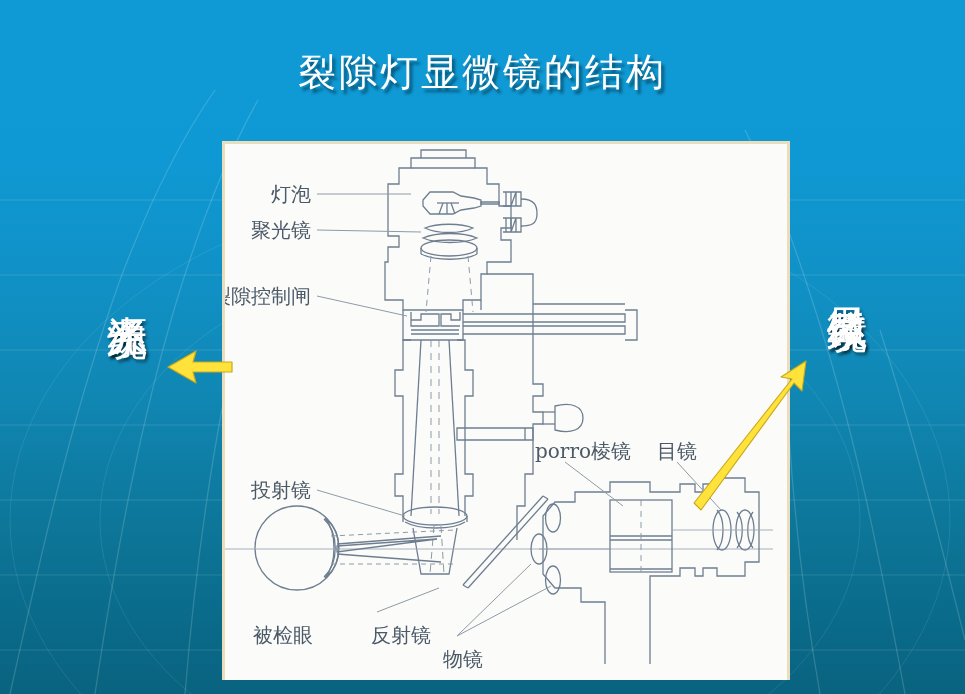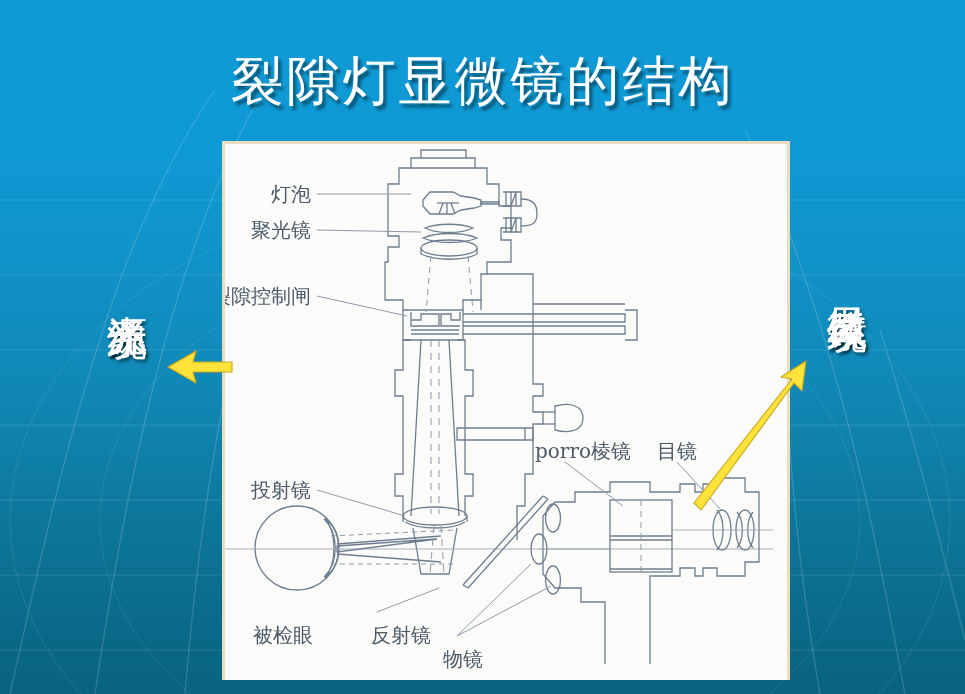--- a/index.html
+++ b/index.html
@@ -30,21 +30,21 @@
   }
   
   #title {
     position: absolute;
     left: 0;
     top: 52px;
     width: 965px;
     text-align: center;
     color: #ffffff;
     font-family: "DejaVu Serif", serif;
-    font-size: 53px;
+    font-size: 38px;
     font-weight: 400;
     letter-spacing: 3px;
     line-height: 1.08;
     text-shadow: 3px 4px 3px rgba(0,0,0,0.45);
     white-space: nowrap;
   }
   
   #panel {
     position: absolute;
     left: 222px;

